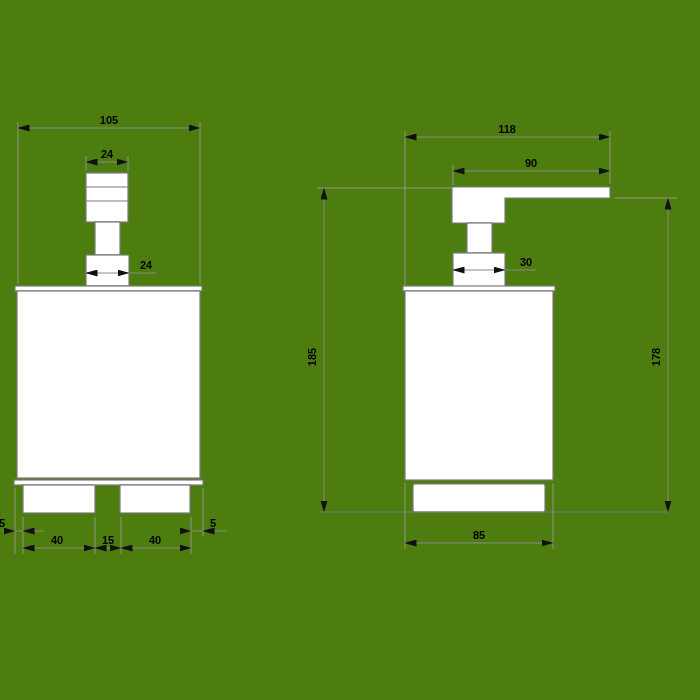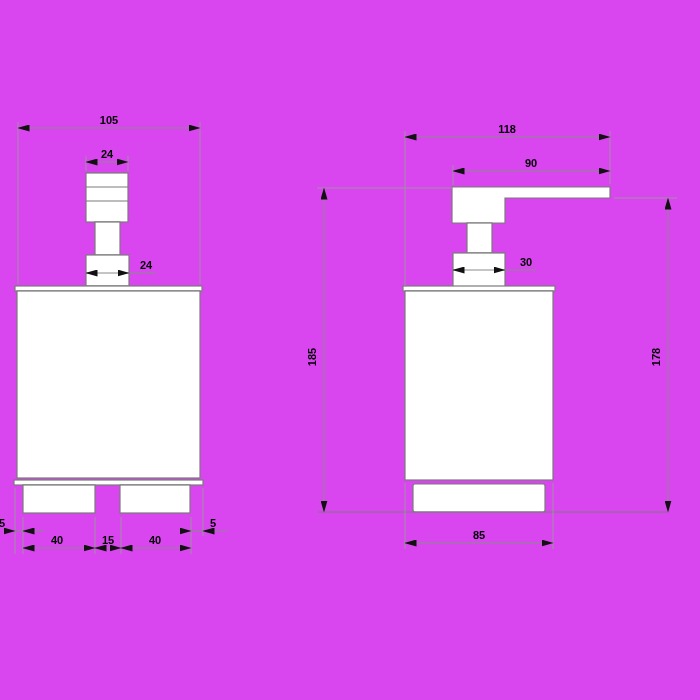--- a/index.html
+++ b/index.html
@@ -1,16 +1,16 @@
 <!DOCTYPE html>
 <html><head>
 <meta charset="utf-8">
 <style>
   html,body{margin:0;padding:0;background:#ffffff;}
-  .canvas{position:relative;width:700px;height:700px;background:#d946ef;overflow:hidden;}
+  .canvas{position:relative;width:700px;height:700px;background:#4d7c0f;overflow:hidden;}
   svg{position:absolute;left:0;top:0;}
   .geo{stroke:#7b7b7b;stroke-width:1.2;fill:#ffffff;}
   .geoline{stroke:#7b7b7b;stroke-width:1;fill:none;}
   .dim{stroke:#8a8a8a;stroke-width:1;fill:none;}
   .ext{stroke:#9a9a9a;stroke-width:0.9;fill:none;}
   .dimtxt{font-family:"Liberation Sans",sans-serif;font-size:11px;font-weight:bold;fill:#000000;}
 </style>
 </head>
 <body>
 

